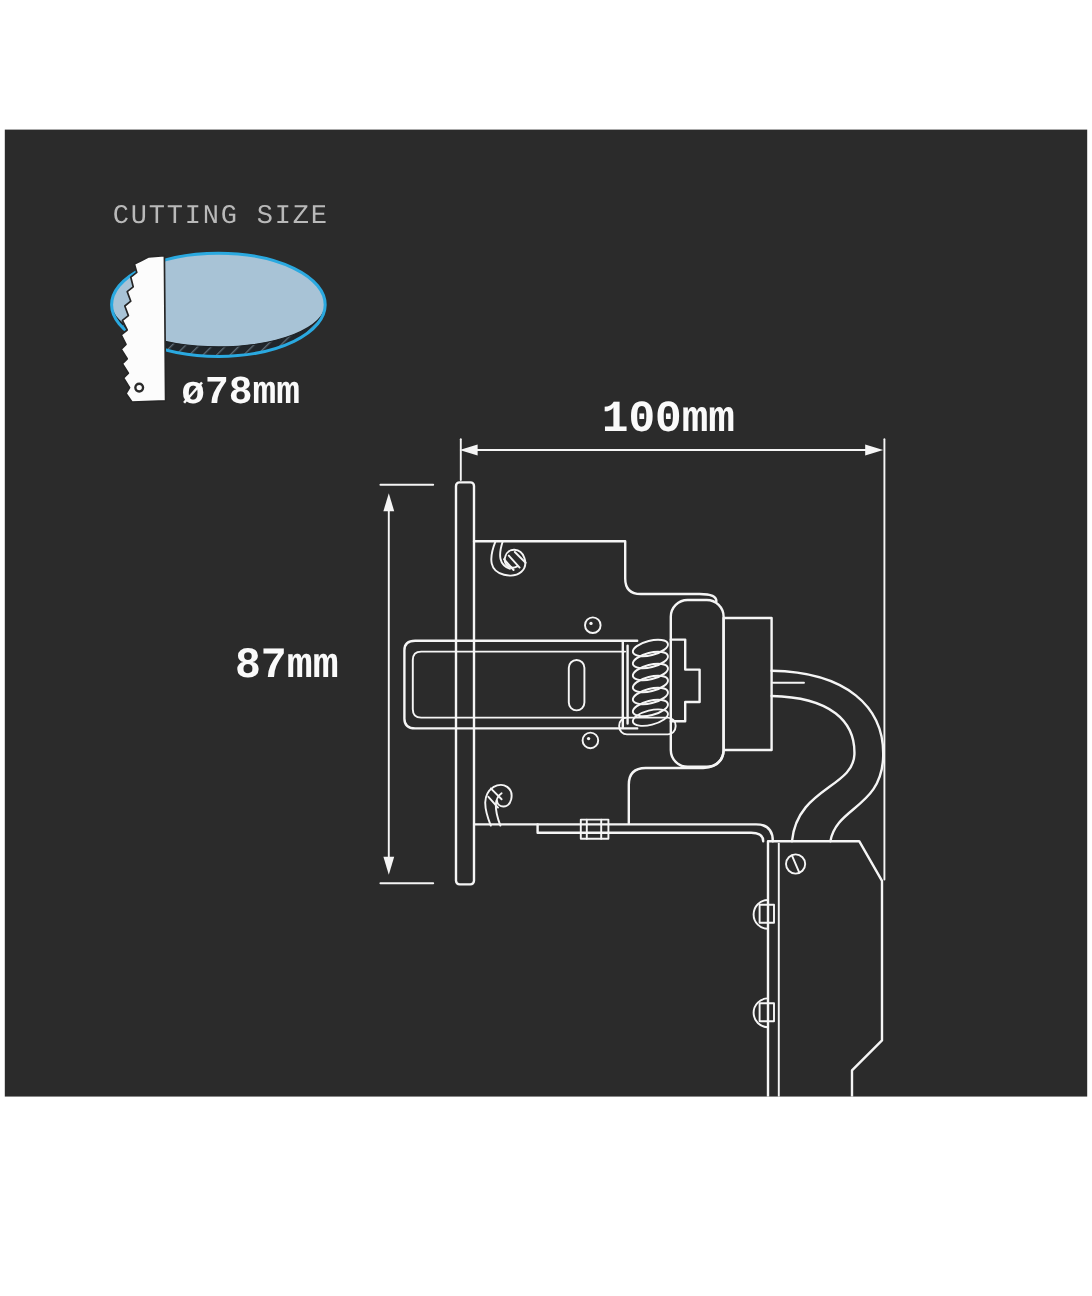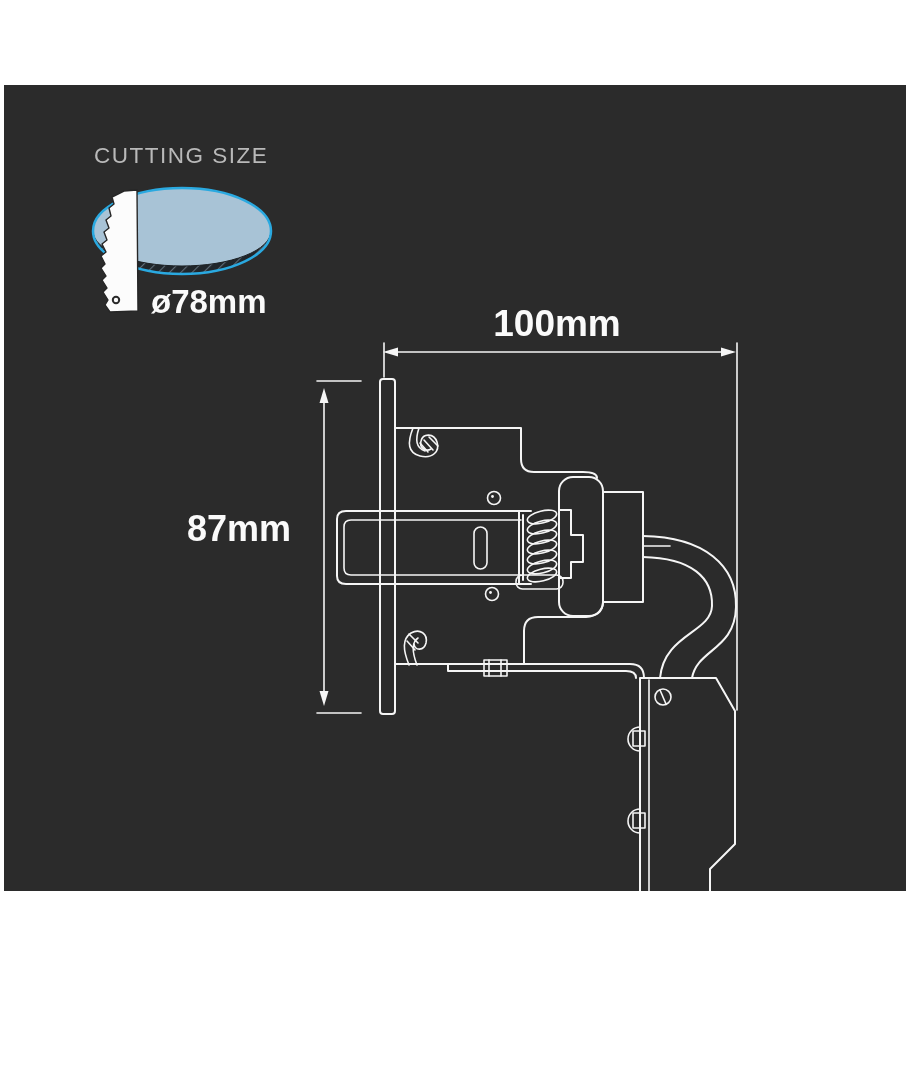--- a/index.html
+++ b/index.html
@@ -1,18 +1,18 @@
 <!DOCTYPE html>
 <html><head>
 <meta charset="utf-8">
 <style>
   html,body{margin:0;padding:0;background:#ffffff;}
   .page{
     position:relative;width:910px;height:891px;background:#ffffff;
-    font-family:Liberation Sans, sans-serif;overflow:hidden;
+    font-family:Liberation Mono, monospace;overflow:hidden;margin-top:23px;
   }
   svg{position:absolute;left:0;top:0;}
   .line{stroke:#f5f5f5;stroke-width:2;fill:none;stroke-linecap:round;stroke-linejoin:round;}
   .thin{stroke-width:1.6;}
   .dimtext{fill:#fafafa;font-weight:700;}
   .mutedtext{fill:#b9b9b9;letter-spacing:1.5px;}
   .whitefill{fill:#f5f5f5;stroke:none;}
 </style>
 </head>
 <body>

